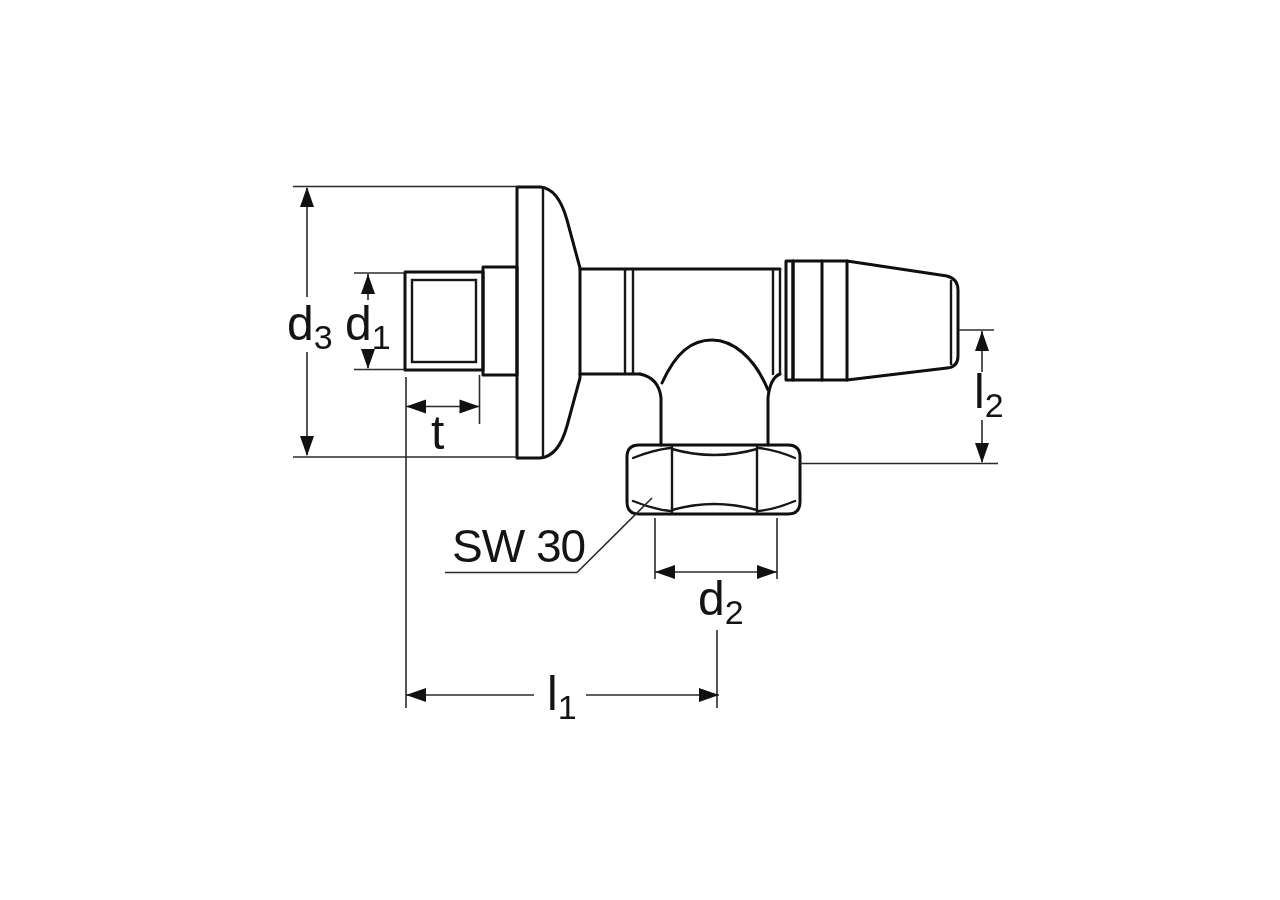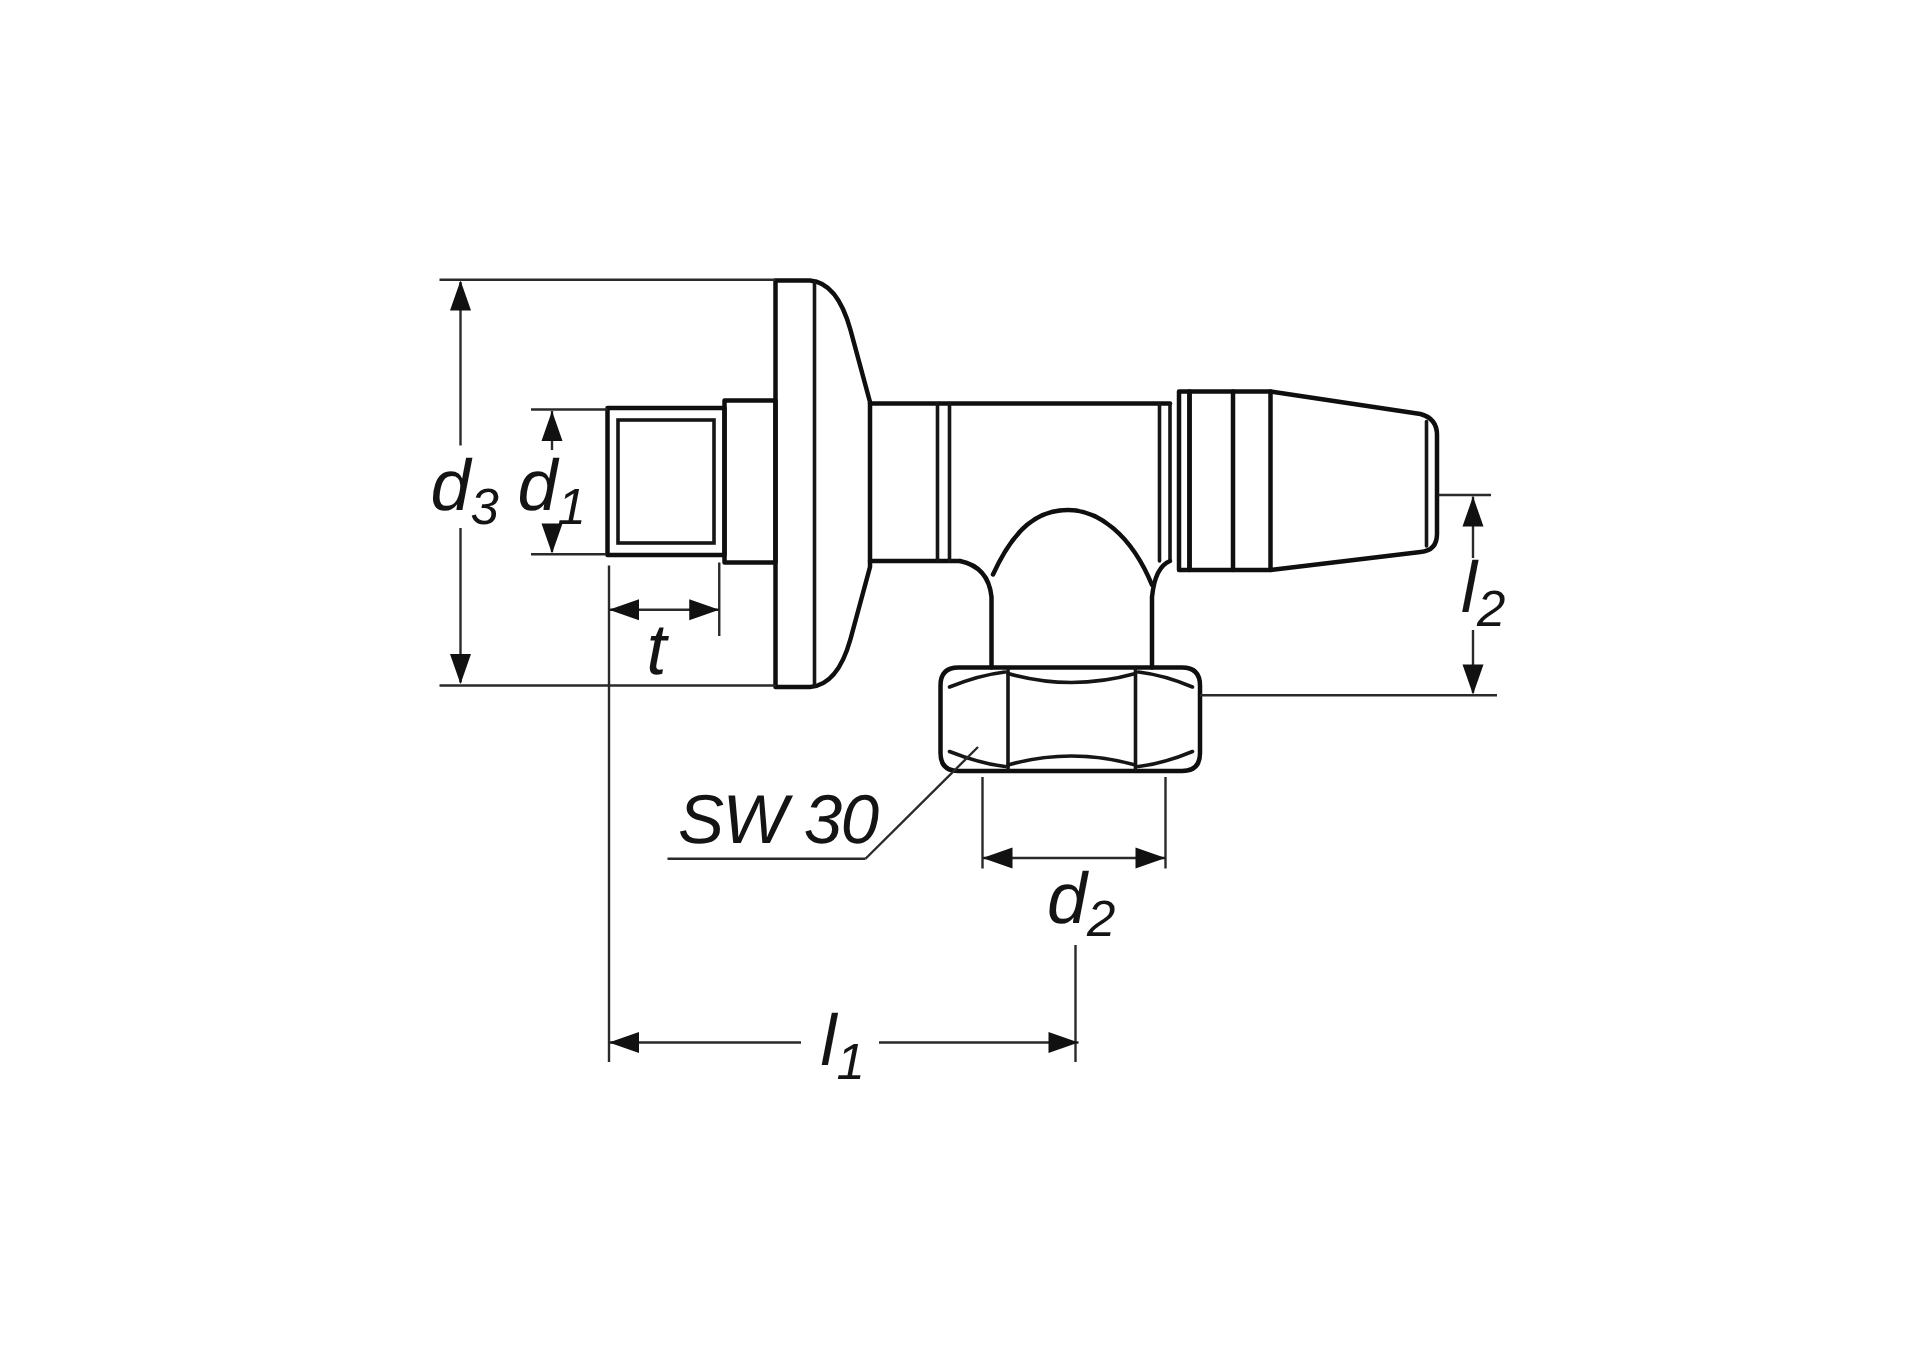--- a/index.html
+++ b/index.html
@@ -9,21 +9,20 @@
     height: 900px;
     background: #ffffff;
     overflow: hidden;
     font-family: "Liberation Sans", sans-serif;
   }
   #stage {
     position: relative;
     width: 1280px;
     height: 725px;
     background: #ffffff;
-    font-style: italic;
   }
   svg { display: block; }
   .part {
     fill: none;
     stroke: #0f0f0f;
     stroke-width: 3;
     stroke-linejoin: round;
     stroke-linecap: round;
   }
   .part-thin {

